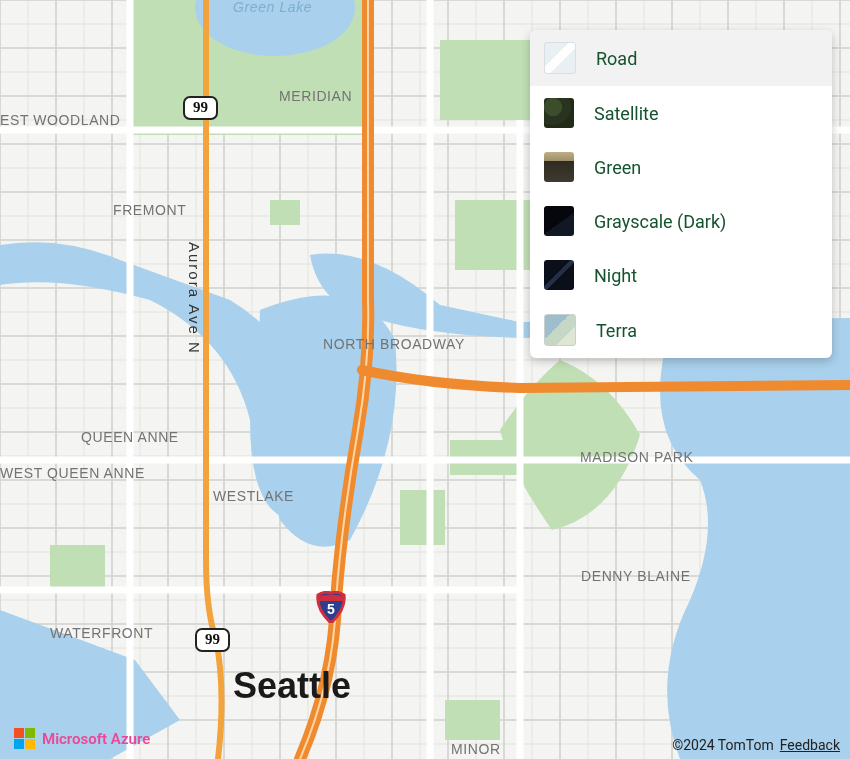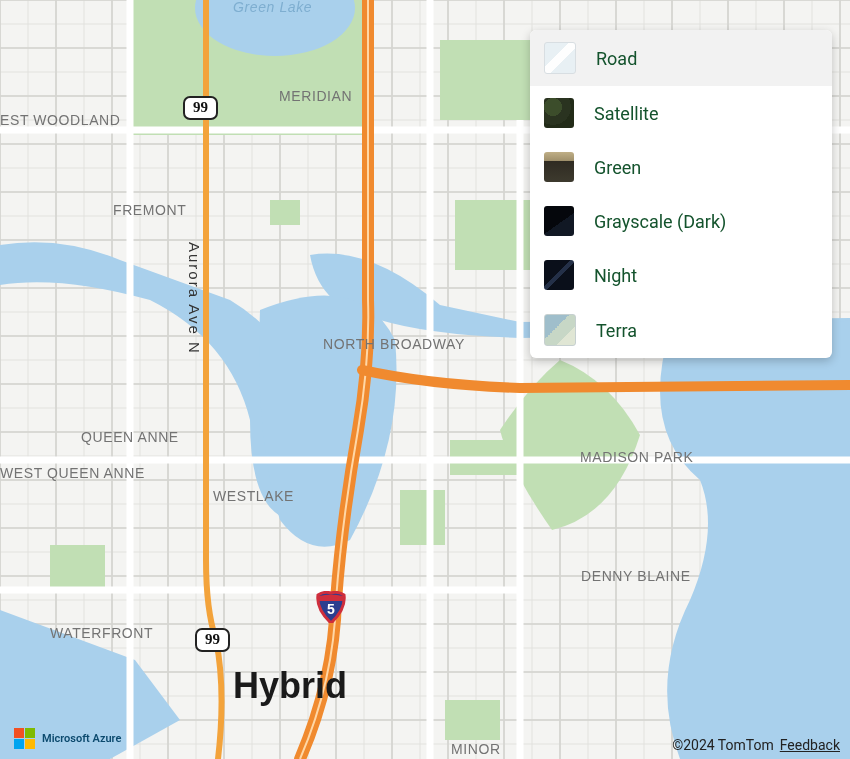--- a/index.html
+++ b/index.html
@@ -108,22 +108,22 @@
     height: 32px;
   }
   
   .attribution-left {
     position: absolute;
     left: 14px;
     bottom: 10px;
     display: flex;
     align-items: center;
     gap: 7px;
-    font-size: 11px;
-    color: #0c4a6e;
+    font-size: 15px;
+    color: #ec4899;
     font-weight: 600;
   }
   .ms-squares { display: grid; grid-template-columns: 10px 10px; grid-template-rows: 10px 10px; gap: 1px; }
   .ms-squares span:nth-child(1){background:#f25022;}
   .ms-squares span:nth-child(2){background:#7fba00;}
   .ms-squares span:nth-child(3){background:#00a4ef;}
   .ms-squares span:nth-child(4){background:#ffb900;}
   .attribution-right {
     position: absolute;
     right: 10px;
@@ -208,21 +208,21 @@
 <div class="map-label" style="left:113px; top:202px;">FREMONT</div>
 <div class="map-label" style="left:81px; top:429px;">QUEEN ANNE</div>
 <div class="map-label" style="left:0px; top:465px;">WEST QUEEN ANNE</div>
 <div class="map-label" style="left:213px; top:488px;">WESTLAKE</div>
 <div class="map-label" style="left:323px; top:336px;">NORTH BROADWAY</div>
 <div class="map-label" style="left:580px; top:449px;">MADISON PARK</div>
 <div class="map-label" style="left:566px; top:568px;margin-left:15px;">DENNY BLAINE</div>
 <div class="map-label" style="left:50px; top:625px;">WATERFRONT</div>
 <div class="map-label" style="left:451px; top:725px;margin-top:16px;">MINOR</div>
 <div class="map-label vert" style="left:186px; top:242px; font-size:15px;">Aurora Ave N</div>
-<div class="map-label big" style="left:233px; top:665px;">Hybrid</div>
+<div class="map-label big" style="left:233px; top:665px;">Seattle</div>
 
 <div class="shield" style="left:183px; top:96px;">99</div>
 <div class="shield" style="left:195px; top:628px;">99</div>
 <svg class="ishield" style="left:316px; top:591px;" viewBox="0 0 30 32">
   <path d="M2 4 Q8 0 15 2 Q22 0 28 4 Q30 18 15 32 Q0 18 2 4 Z" fill="#2b3e8f" stroke="#cf2e3c" stroke-width="3"></path>
   <path d="M3 5 Q15 2 27 5 L27 10 L3 10 Z" fill="#cf2e3c"></path>
   <text x="15" y="23" text-anchor="middle" fill="#fff" font-size="14" font-weight="700" font-family="Arial">5</text>
 </svg>
 
 <div class="style-panel">

